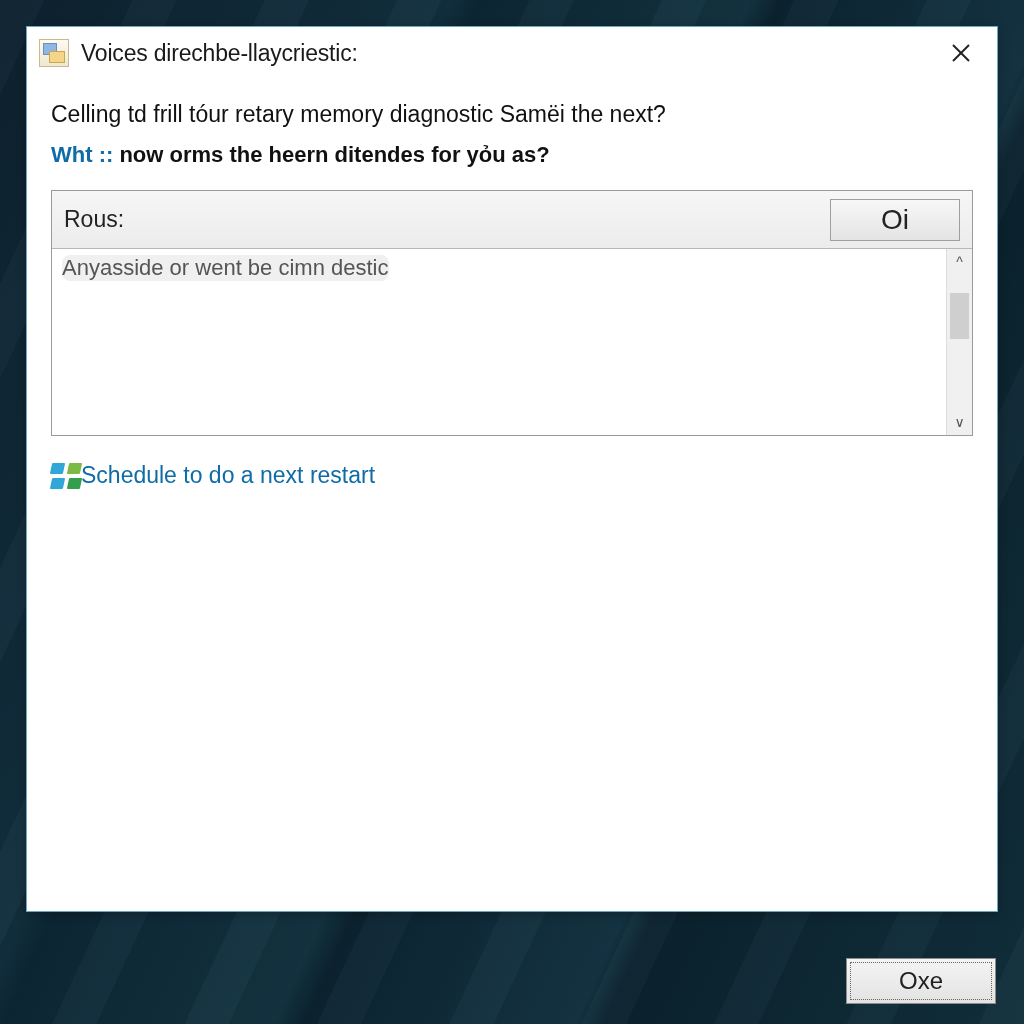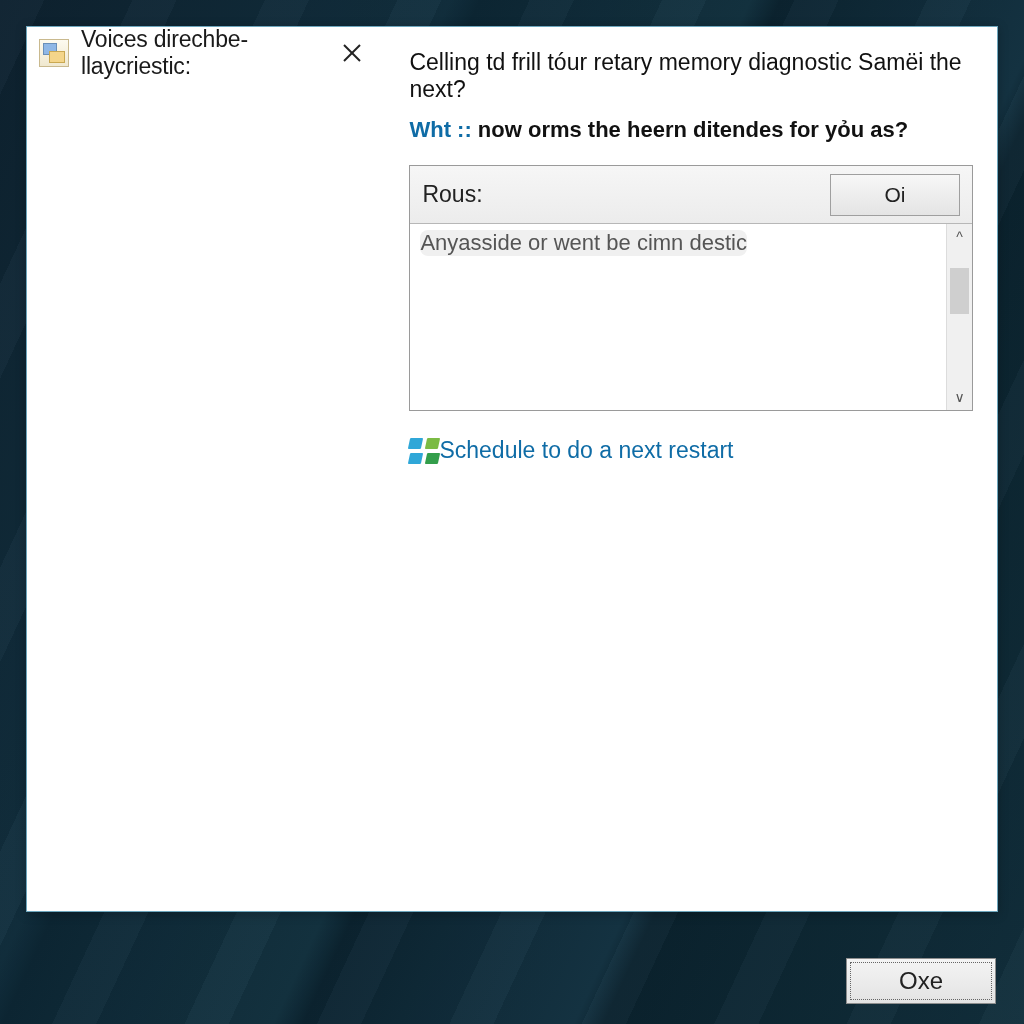--- a/index.html
+++ b/index.html
@@ -23,21 +23,21 @@
     pointer-events: none;
   }
 
   .dialog {
     position: absolute;
     left: 26px; top: 26px;
     width: 972px; height: 886px;
     background: #ffffff;
     border: 1px solid #6da6bd;
     box-shadow: 0 2px 10px rgba(0,0,0,0.25);
-    display: flex; flex-direction: row;
+    display: flex; flex-direction: column;
   }
 
   .titlebar {
     height: 52px;
     display: flex; align-items: center;
     padding: 0 14px 0 12px;
   }
   .title-icon {
     width: 30px; height: 28px;
     border: 1px solid #c9b98e;
@@ -103,21 +103,21 @@
   }
   .panel-label {
     font-size: 23px;
     color: #222;
     flex: 1 1 auto;
   }
   .oi-btn {
     width: 130px; height: 42px;
     background: linear-gradient(#f7f7f7, #e4e4e4);
     border: 1px solid #9f9f9f;
-    font-size: 21px;
+    font-size: 28px;
     color: #222;
     cursor: pointer;
   }
   .panel-body {
     display: flex;
     height: 186px;
   }
   .panel-content {
     flex: 1 1 auto;
     padding: 6px 10px;

